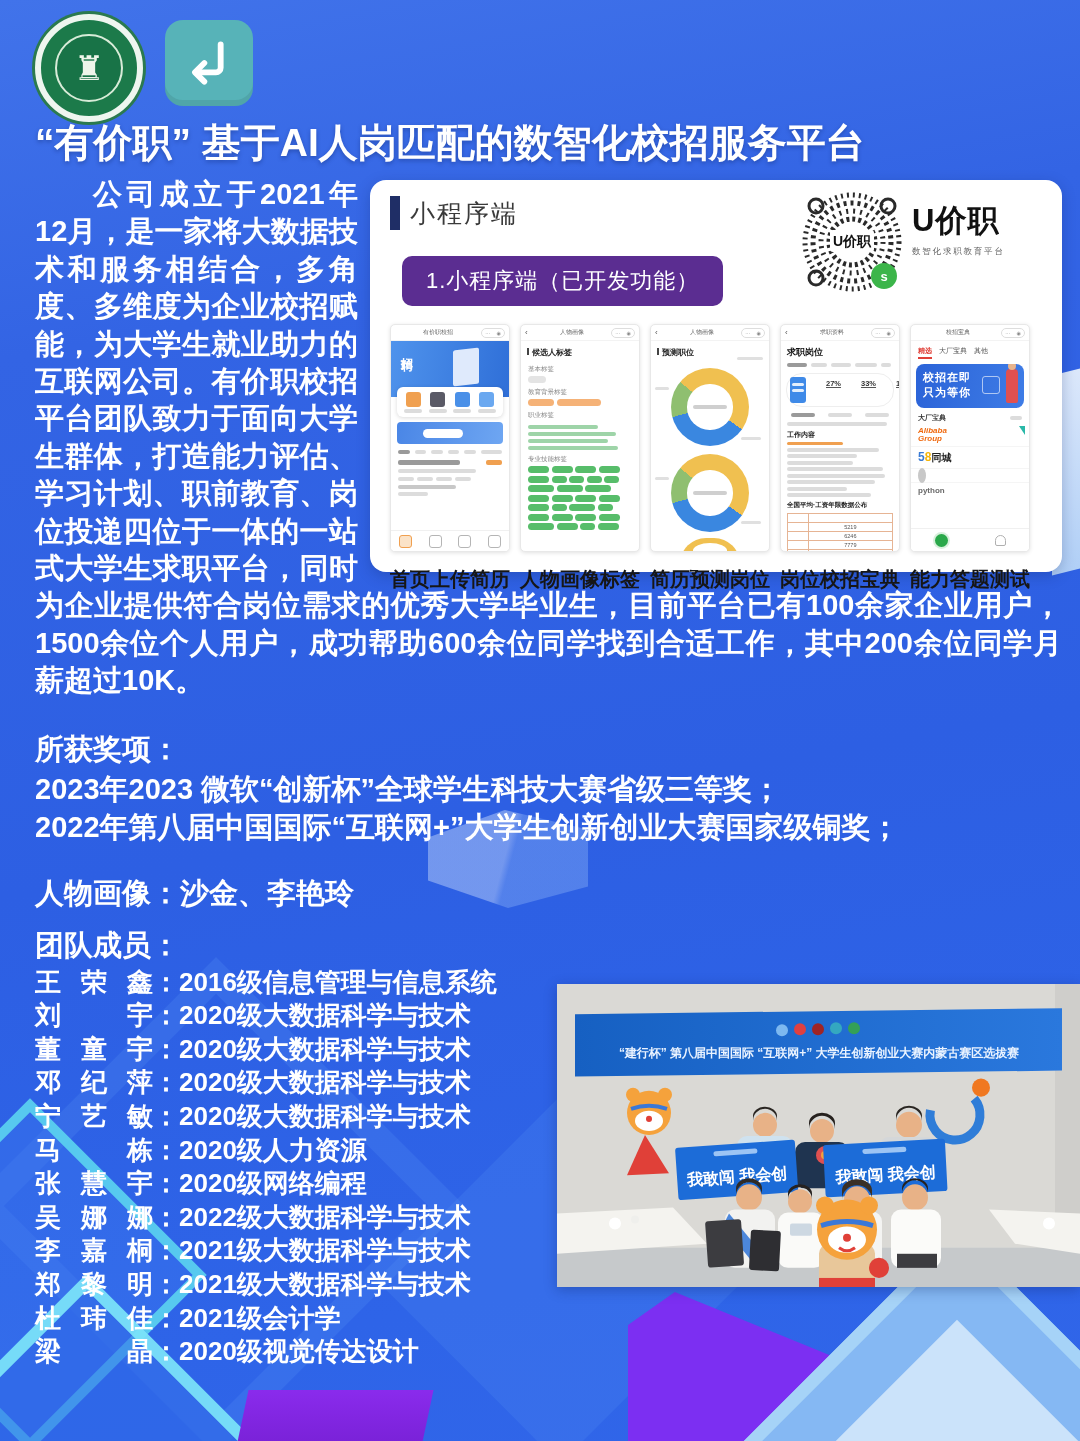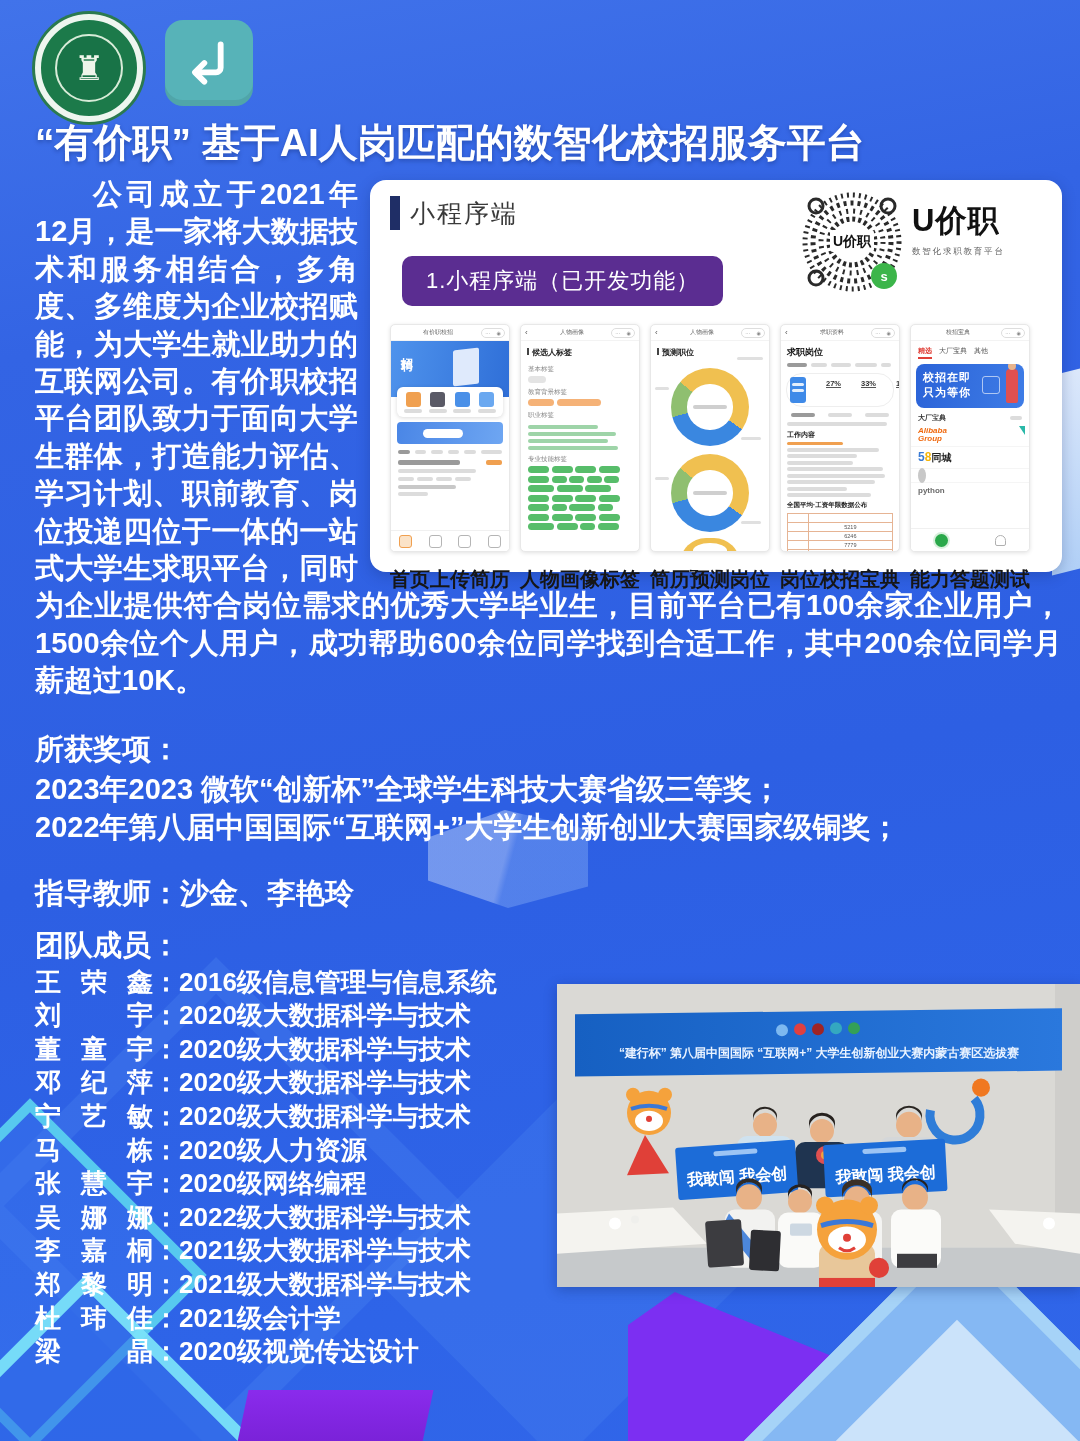--- a/index.html
+++ b/index.html
@@ -488,21 +488,21 @@
       <div class="clear"></div>
     </div>
 
     <div class="awards">
       <div class="sec-h" style="margin-top:30px">所获奖项：</div>
       <div class="line">2023年2023 微软“创新杯”全球学生科技大赛省级三等奖；</div>
       <div class="line">2022年第八届中国国际“互联网+”大学生创新创业大赛国家级铜奖；</div>
     </div>
 
     <div class="instructor">
-      <span>指导教师：</span><span>沙金、李艳玲</span>
+      <span>人物画像：</span><span>沙金、李艳玲</span>
     </div>
 
     <div class="team">
       <div class="sec-h">团队成员：</div>
       <div class="trow"><span class="mname">王荣鑫</span><span>：</span><span>2016级信息管理与信息系统</span></div>
       <div class="trow"><span class="mname">刘宇</span><span>：</span><span>2020级大数据科学与技术</span></div>
       <div class="trow"><span class="mname">董童宇</span><span>：</span><span>2020级大数据科学与技术</span></div>
       <div class="trow"><span class="mname">邓纪萍</span><span>：</span><span>2020级大数据科学与技术</span></div>
       <div class="trow"><span class="mname">宁艺敏</span><span>：</span><span>2020级大数据科学与技术</span></div>
       <div class="trow"><span class="mname">马栋</span><span>：</span><span>2020级人力资源</span></div>

